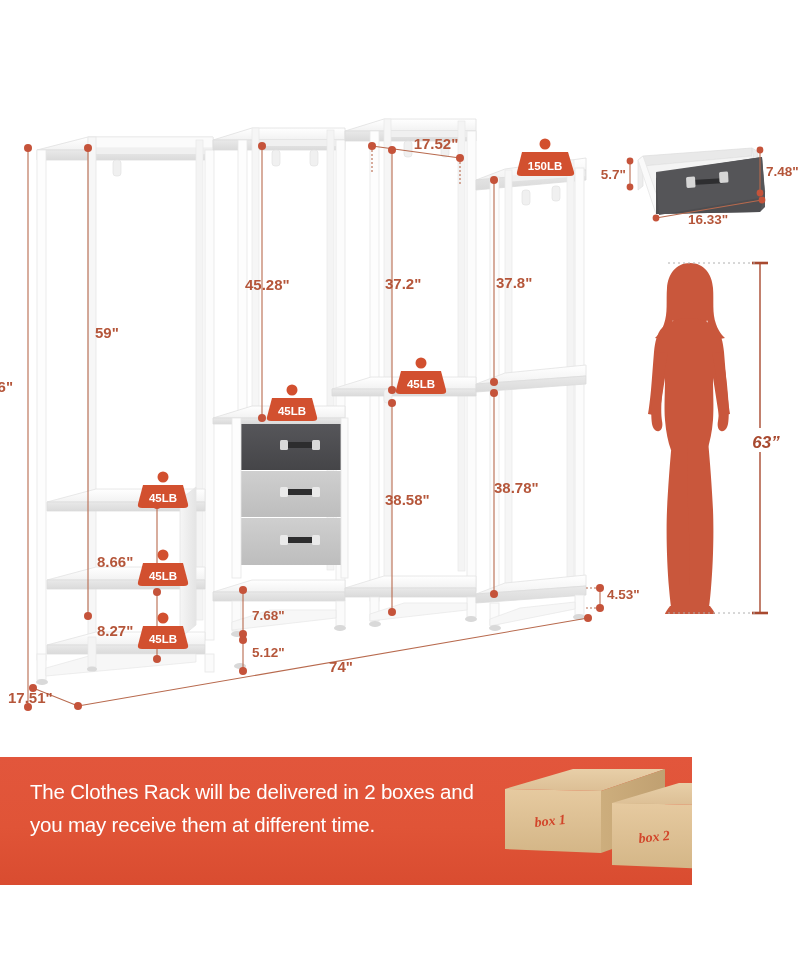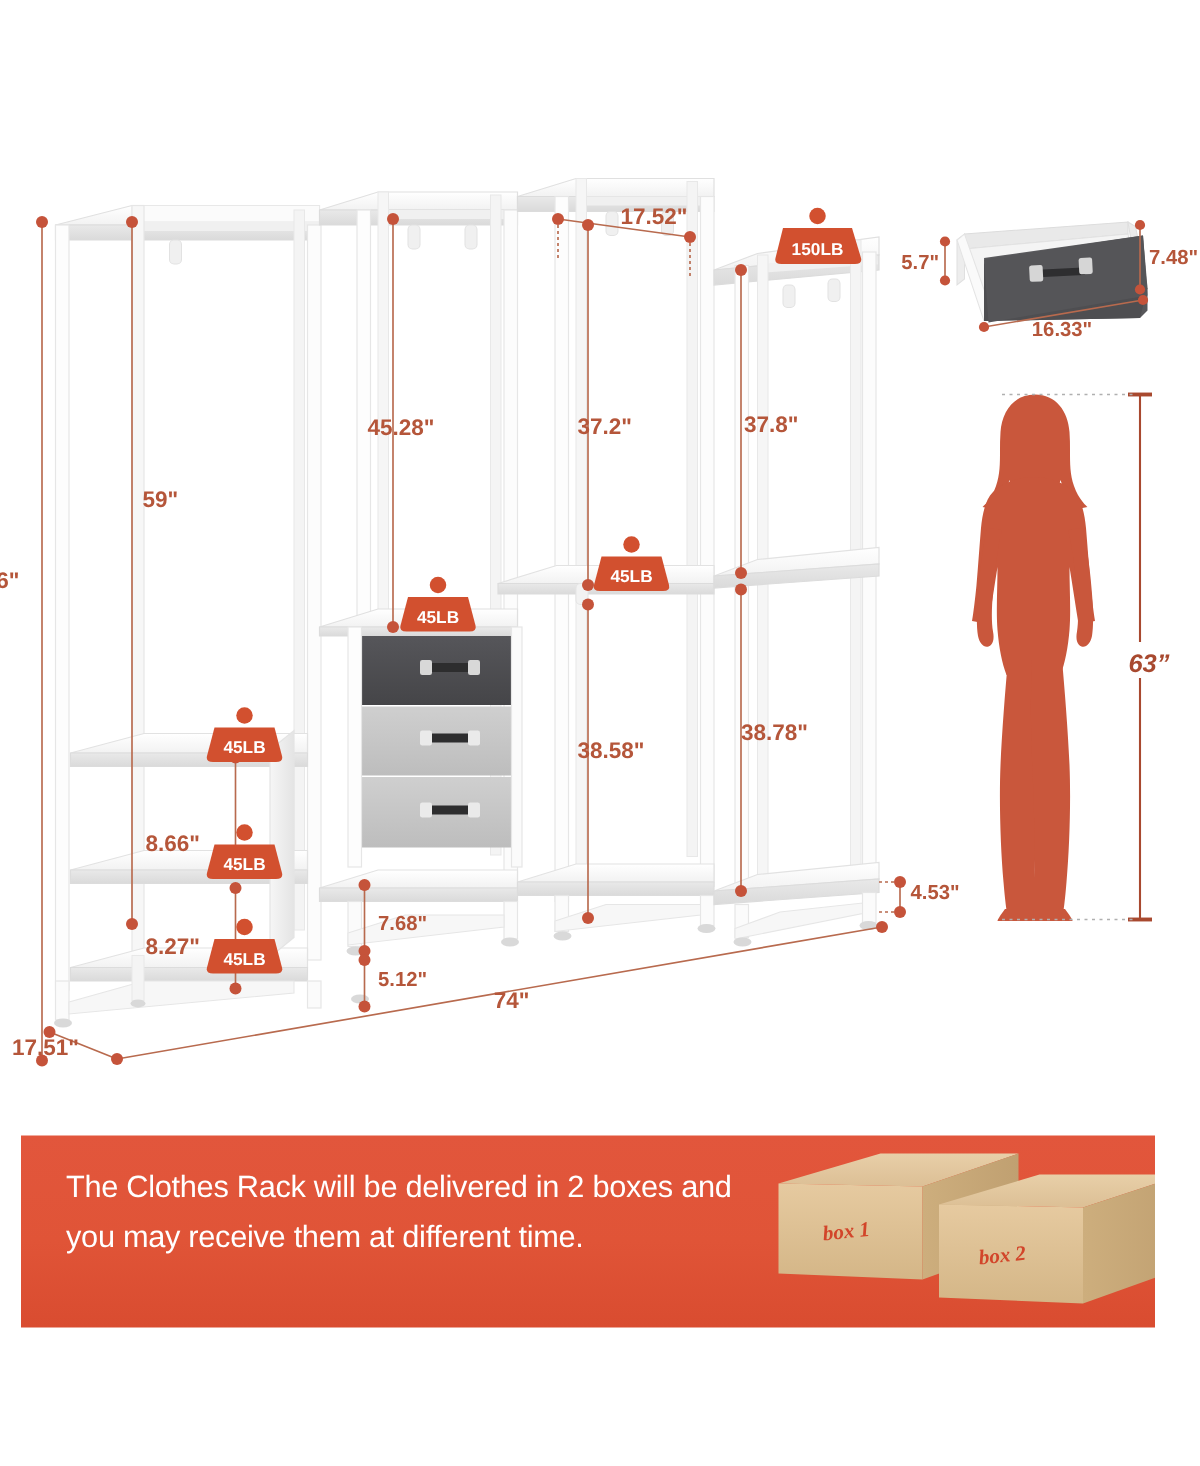--- a/index.html
+++ b/index.html
@@ -27,21 +27,21 @@
     font-family:"Liberation Sans","DejaVu Sans",sans-serif;
     font-size:17px;font-weight:700;font-style:italic;fill:#a8492f;
   }
   .boxlabel{
     font-family:"Liberation Serif","DejaVu Serif",serif;
     font-size:14px;font-weight:700;font-style:italic;fill:#d2452a;
   }
 
   
   #banner{
-    position:absolute;left:14px;top:757px;width:756px;height:128px;
+    position:absolute;left:0;top:757px;width:692px;height:128px;
     background:linear-gradient(180deg,#e2563c 0%,#e05437 55%,#d94c30 100%);
     overflow:hidden;
   }
   #banner-text{
     position:absolute;left:30px;top:18px;width:470px;
     color:#ffffff;font-size:20.5px;line-height:33px;font-weight:400;
     font-family:"Liberation Sans","DejaVu Sans",sans-serif;
     letter-spacing:-0.2px;
   }
   #banner-boxes{position:absolute;left:495px;top:0px;width:300px;height:128px;}

